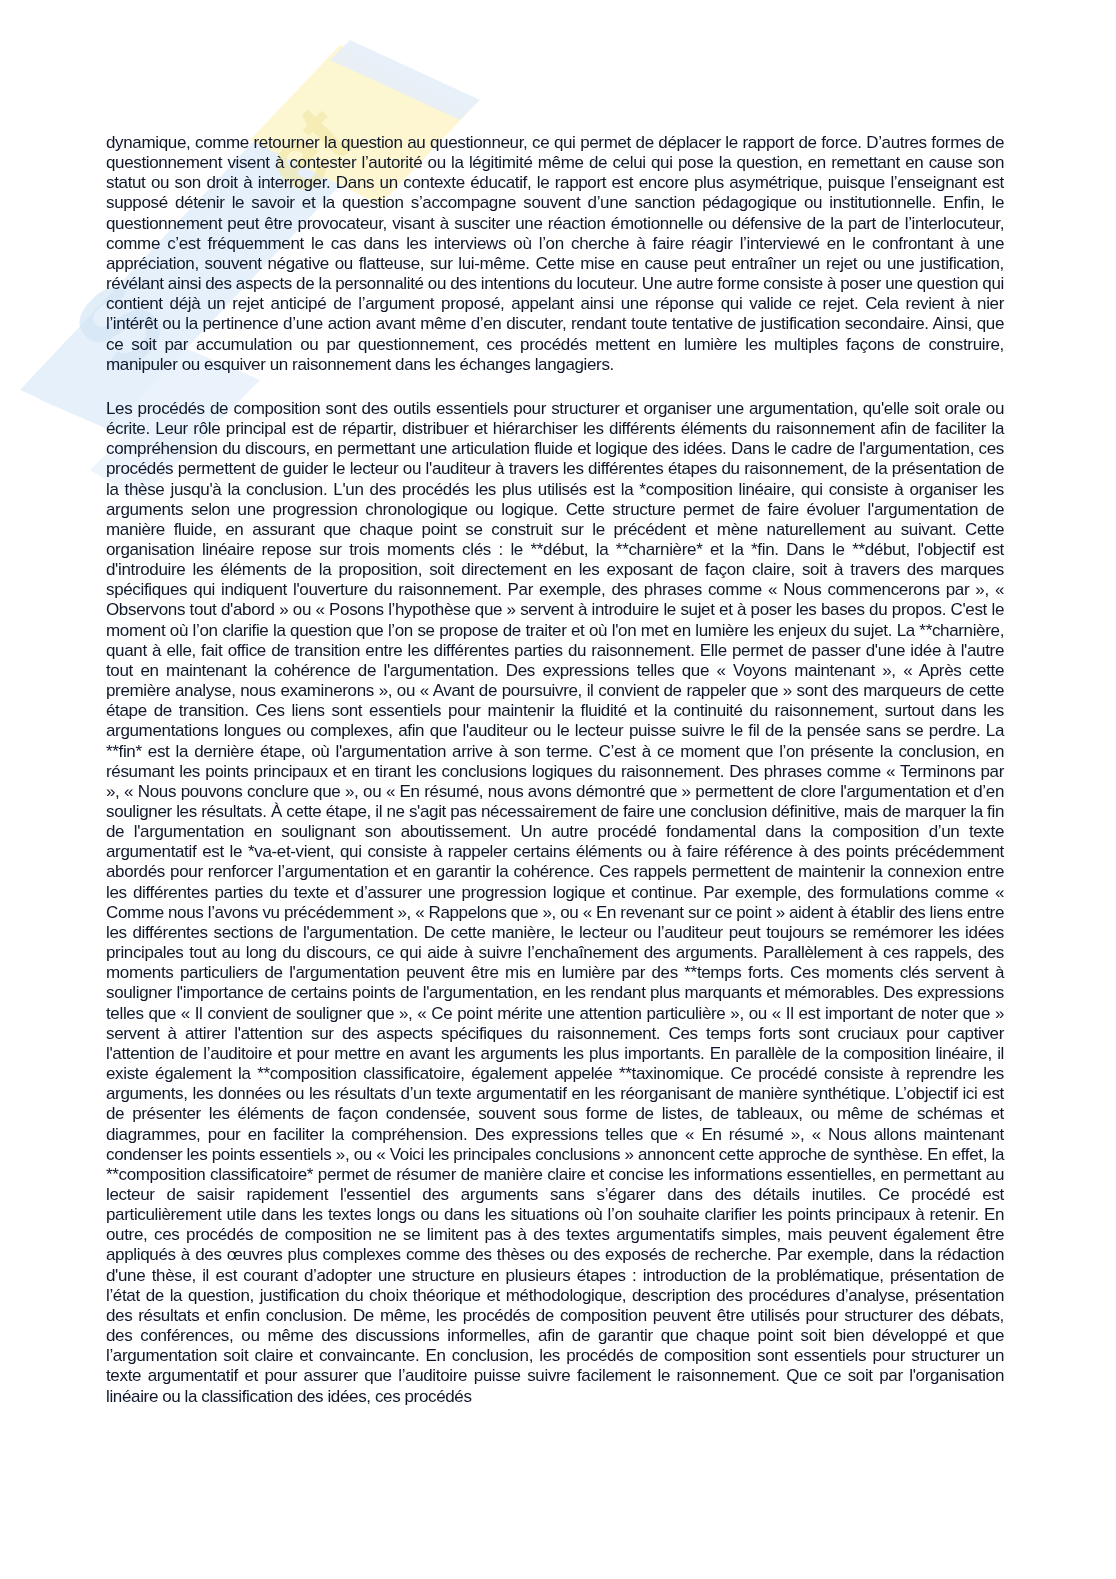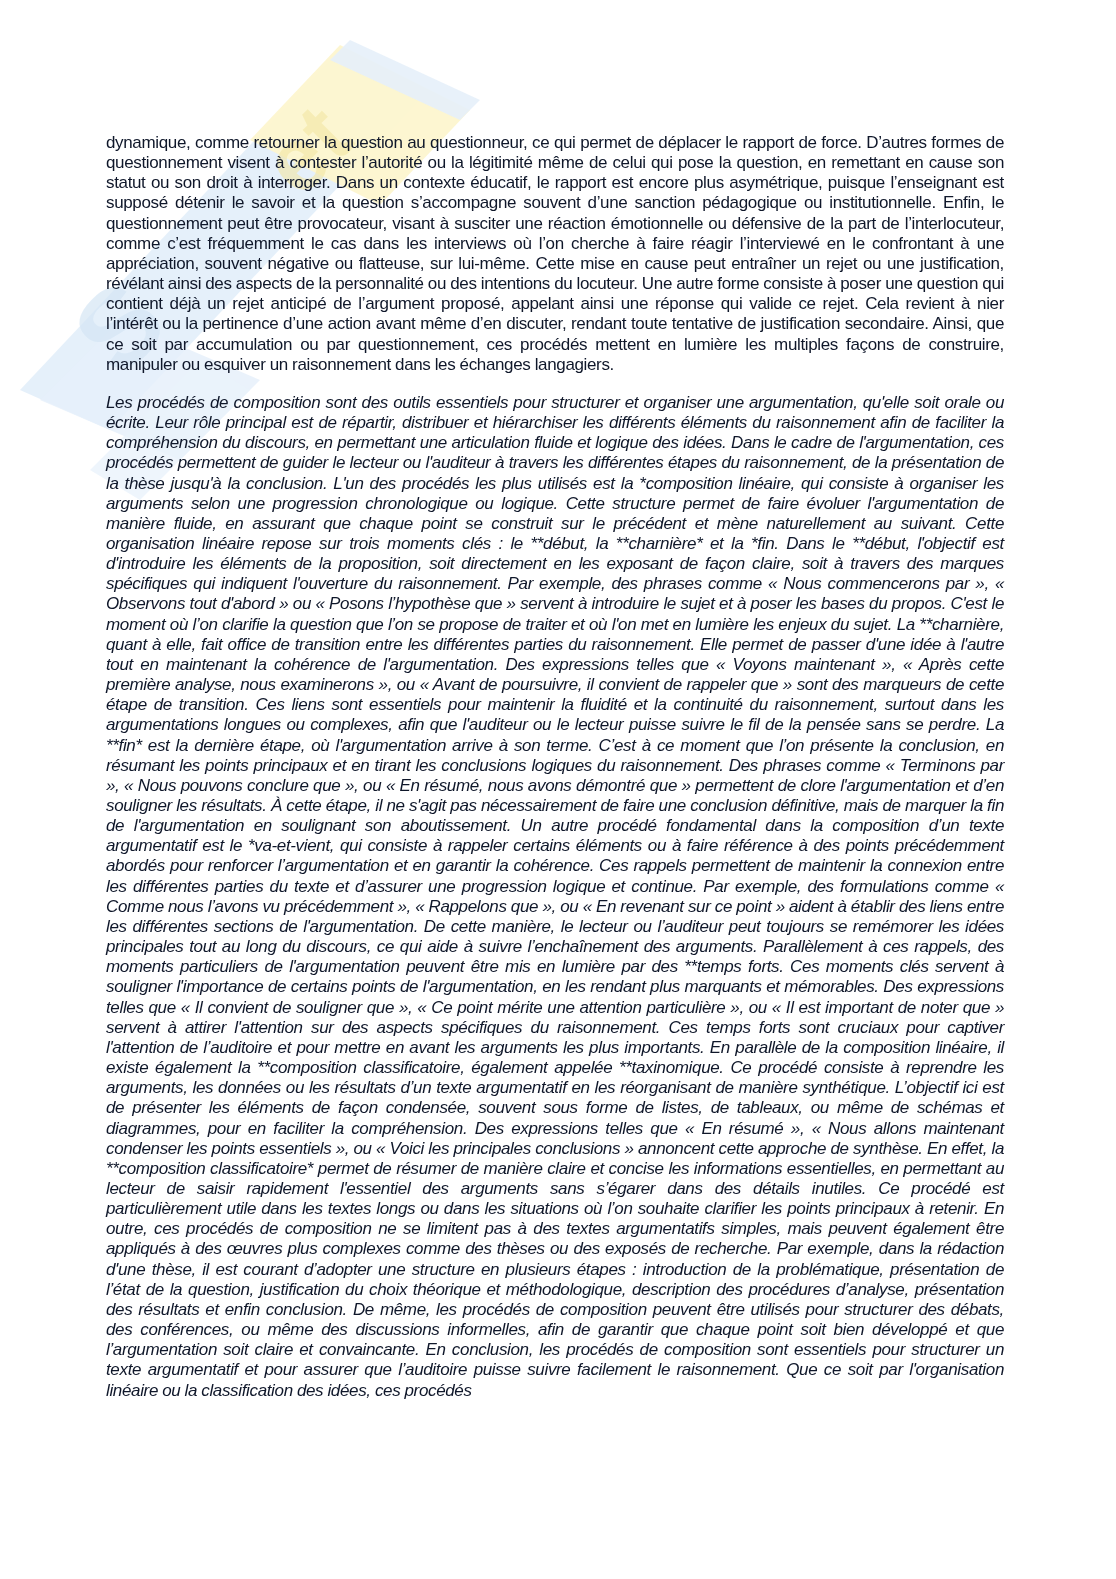--- a/index.html
+++ b/index.html
@@ -6,21 +6,21 @@
   body { width: 1116px; height: 1579px; position: relative; overflow: hidden; }
   .page { position: absolute; left: 0; top: 0; width: 1116px; height: 1579px; background: #fff; }
   .watermark { position: absolute; left: 0; top: 0; width: 1116px; height: 1579px; pointer-events: none; z-index: 0; }
   .content {
     position: absolute; left: 106px; top: 133px; width: 898px; z-index: 1;
     font-family: "Liberation Sans", sans-serif;
     font-size: 17px; line-height: 20.15px; color: #0f172a;
     text-align: justify; letter-spacing: -0.35px; word-spacing: -0.2px;
   }
   .content p { margin: 0; }
-  .content p.gap { margin-top: 18px; font-style: italic; }
+  .content p.gap { margin-top: 24px; }
 </style>
 </head>
 <body>
 
 <div class="page">
 
   <svg class="watermark" viewBox="0 0 1116 1579" xmlns="http://www.w3.org/2000/svg">
 
     <polygon points="20,390 330,60 420,100 110,430" fill="#e2eef9" opacity="0.9"></polygon>
     <polygon points="250,140 340,45 470,110 380,205" fill="#fdf6cf" opacity="0.95"></polygon>

